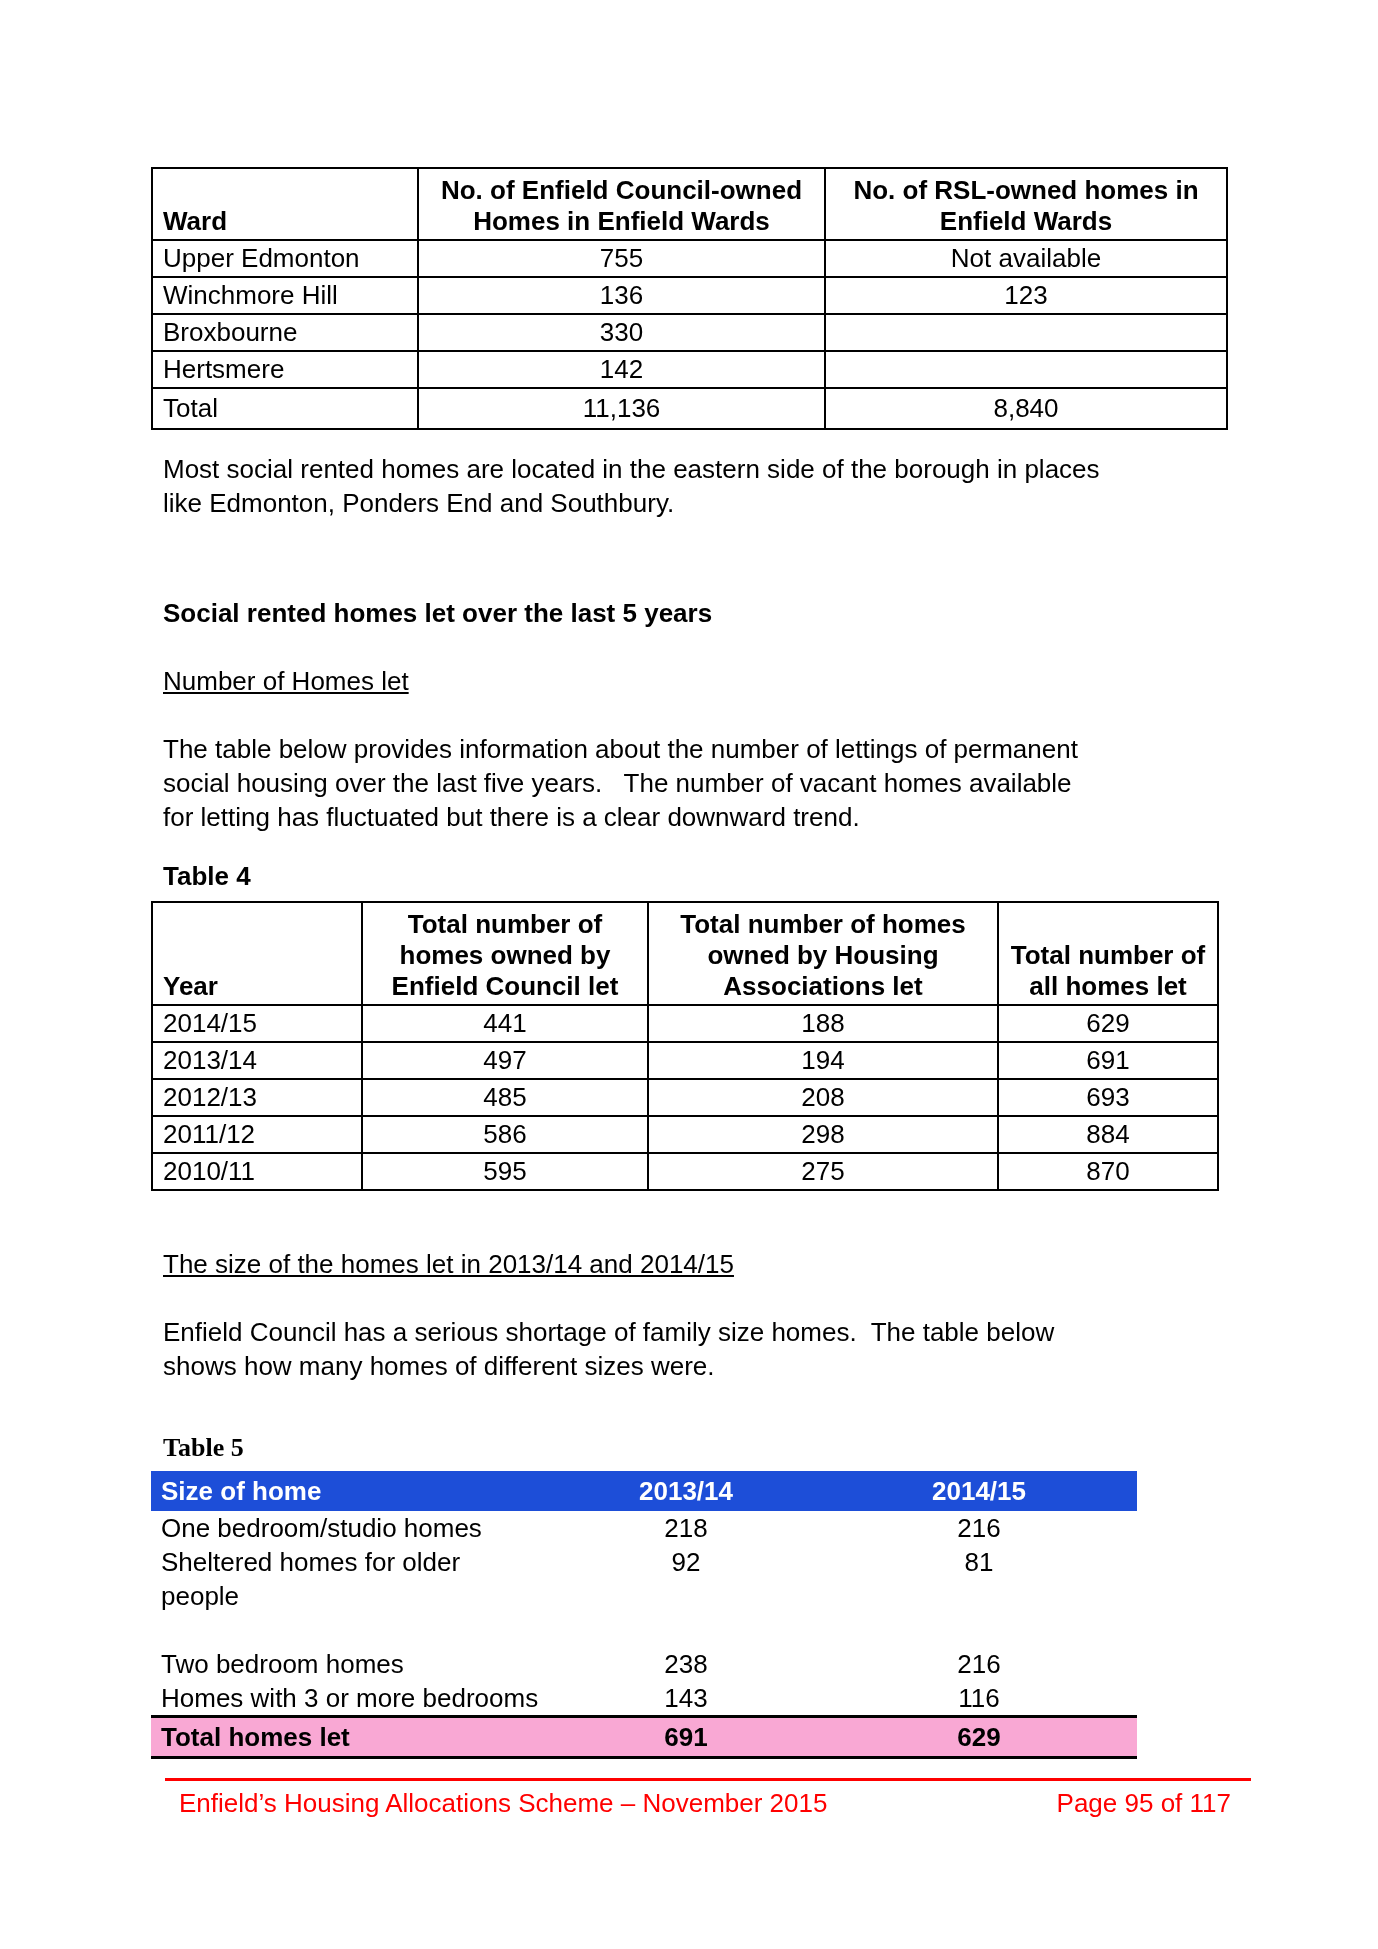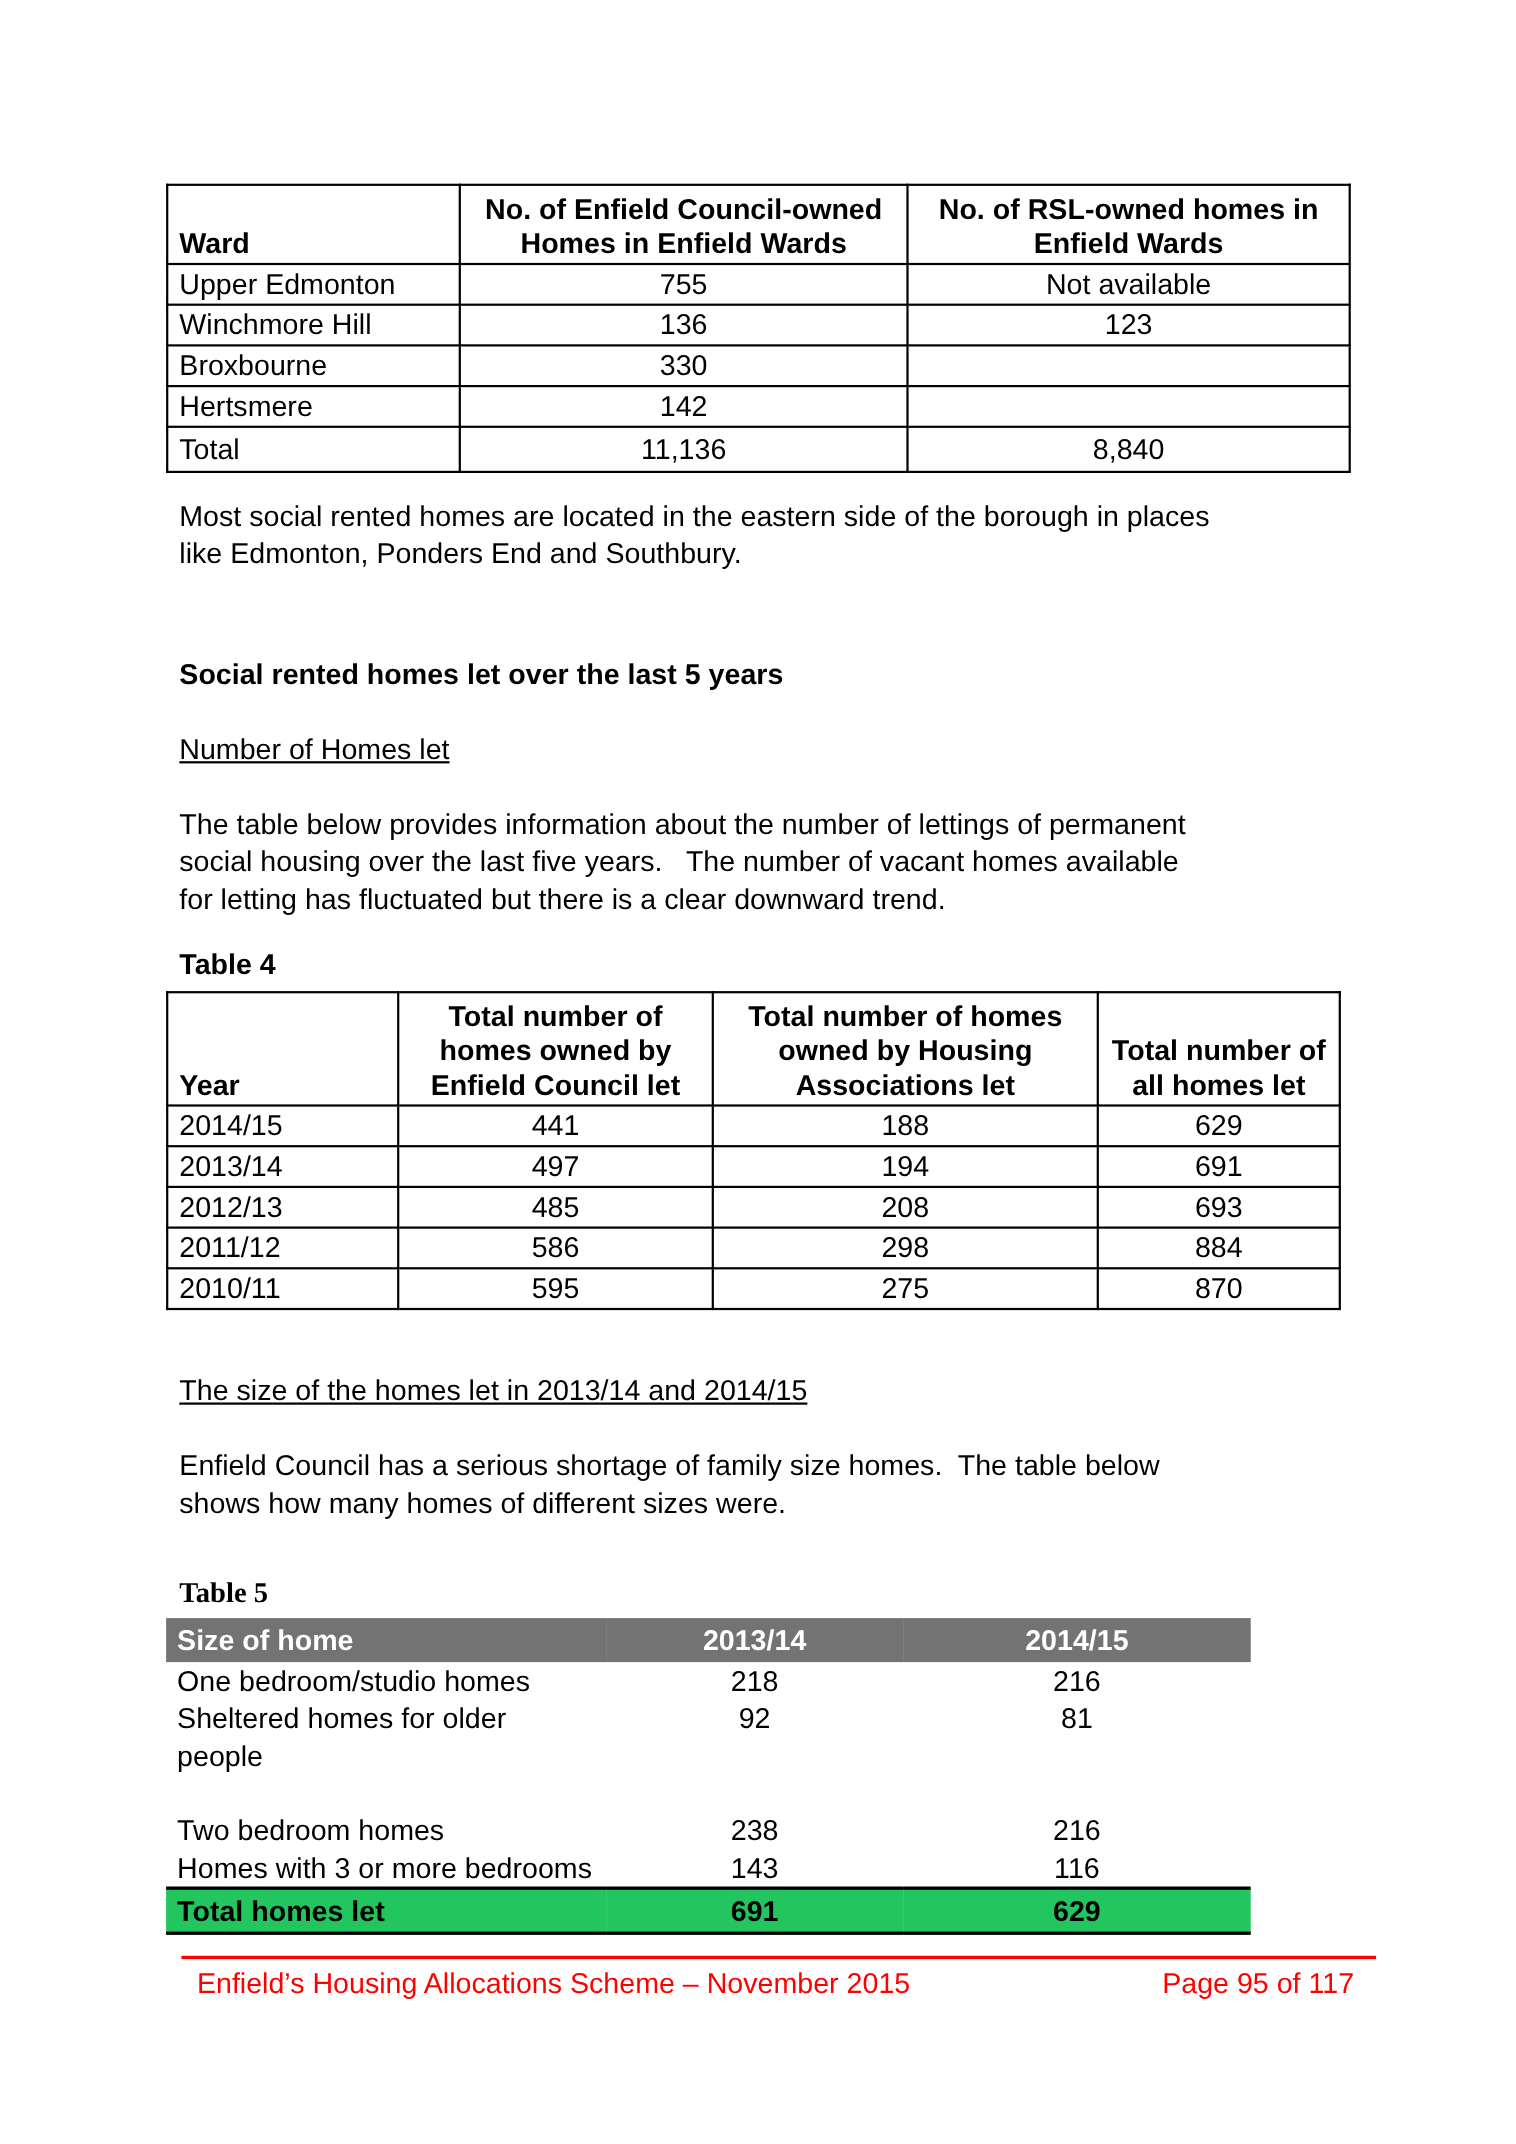--- a/index.html
+++ b/index.html
@@ -32,29 +32,29 @@
   .grid th { font-weight:bold; vertical-align:bottom; text-align:center; padding-top:6px; }
   .grid td { text-align:center; vertical-align:middle; }
   .grid th.left, .grid td.left { text-align:left; }
   .grid tr.total td { font-weight:normal; padding-top:4px; padding-bottom:4px; }
   .ward-table { width:1075px; }
   .lettings-table { margin-top:8px; width:1066px; }
 
   
   .size-table { margin-top:6px; width:986px; }
   .size-table th {
-    background:#737373; color:#ffffff; font-weight:bold;
+    background:#1d4ed8; color:#ffffff; font-weight:bold;
     padding:3px 10px; line-height:34px; text-align:center; vertical-align:middle;
   }
   .size-table th.left { text-align:left; }
   .size-table td { padding:0 10px; line-height:34px; text-align:center; vertical-align:top; }
   .size-table td.left { text-align:left; }
   .size-table tr.tall td { padding-bottom:34px; }
   .size-table tr.total td {
-    background:#22c55e; font-weight:bold;
+    background:#f9a8d4; font-weight:bold;
     border-top:3px solid #000; border-bottom:3px solid #000;
     padding-top:2px; padding-bottom:2px;
   }
 
   
   .footer { position:absolute; left:165px; top:1778px; width:1086px; color:#FF0000; }
   .footer-rule { height:3px; background:#FF0000; }
   .footer-row { display:flex; justify-content:space-between; margin-top:6px; line-height:32px; }
   .footer-row .fl { padding-left:14px; }
   .footer-row .fr { padding-right:20px; }

